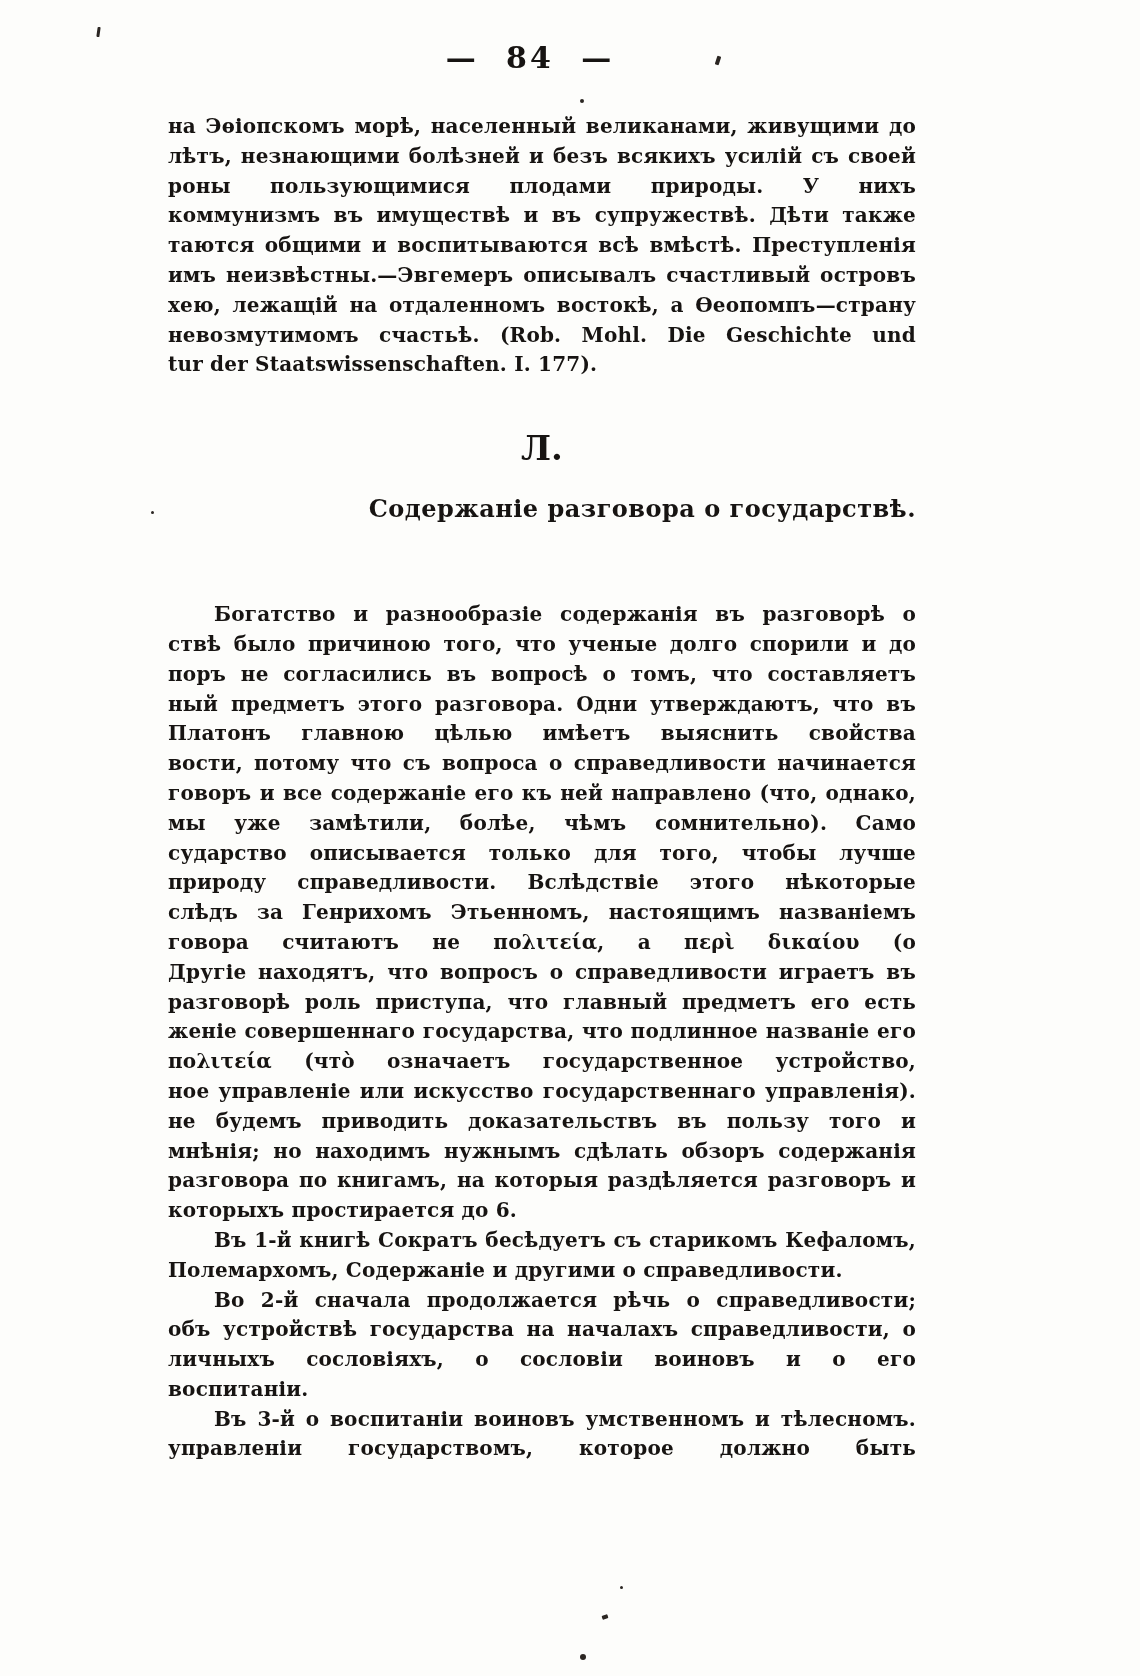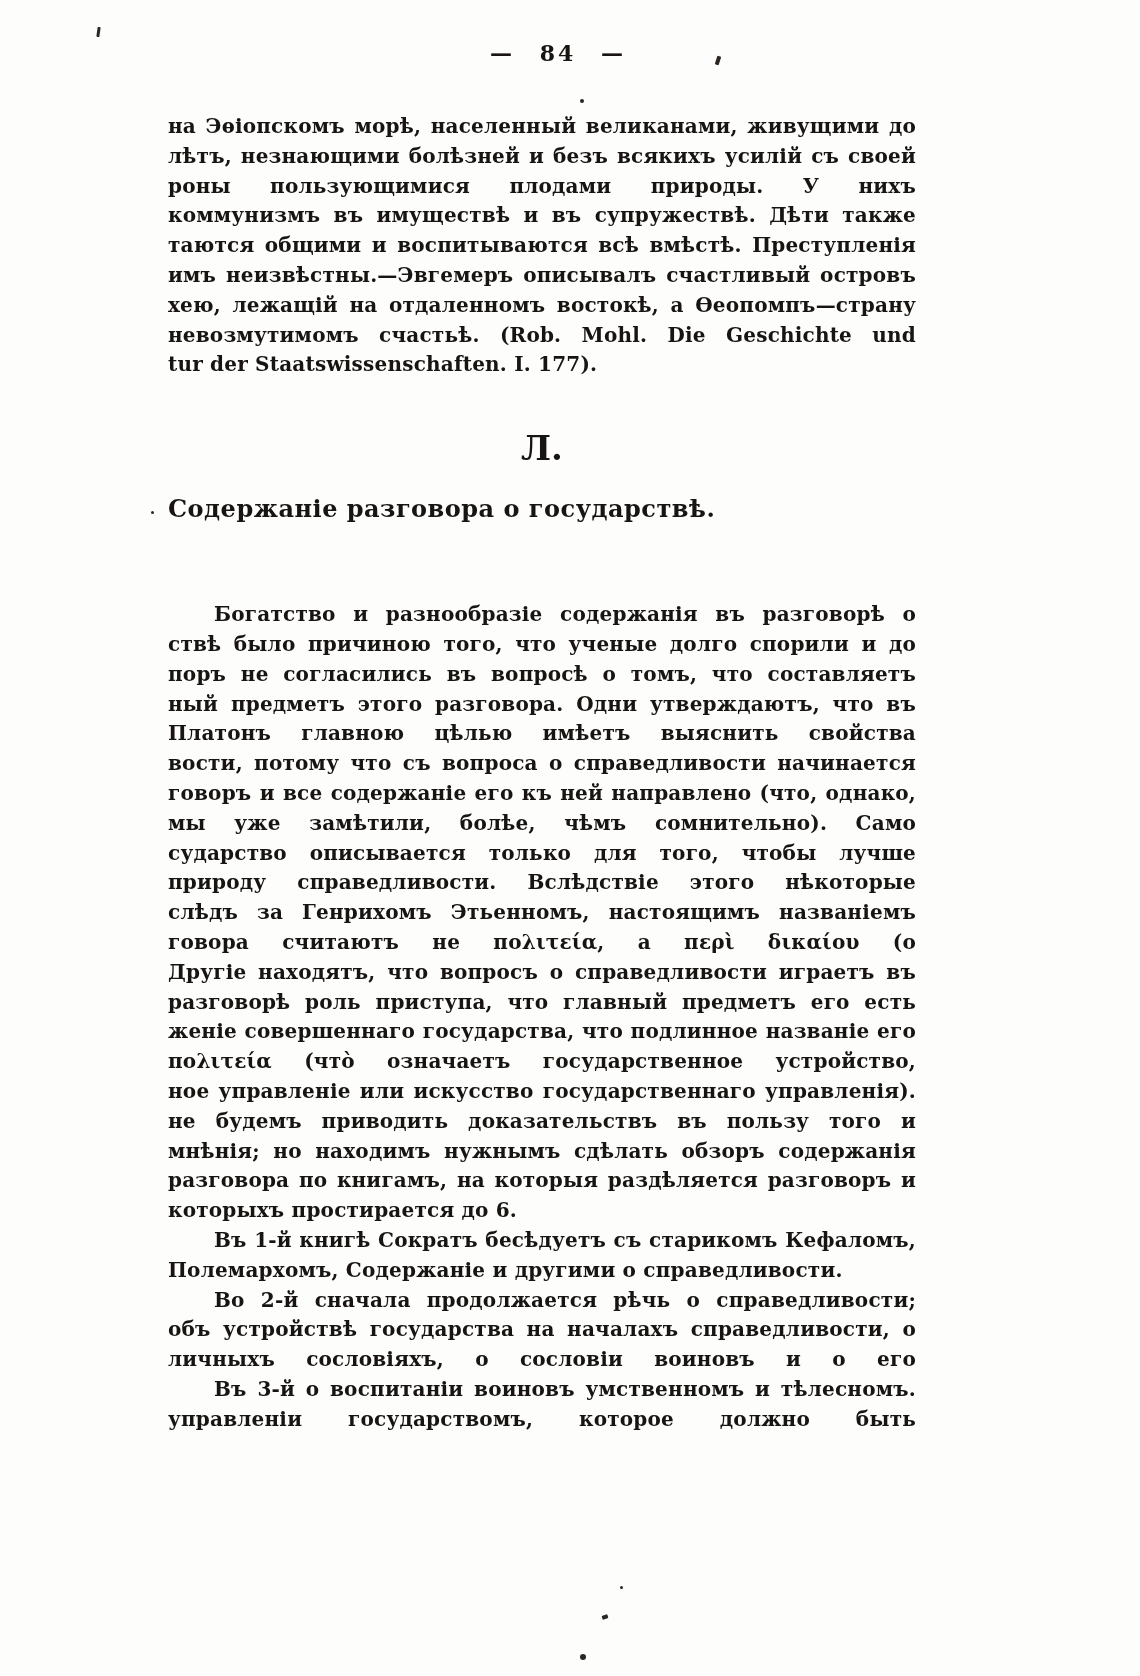--- a/index.html
+++ b/index.html
@@ -6,23 +6,23 @@
   body {
     width: 1140px; height: 1676px;
     background: #fdfdfb;
     position: relative;
     font-family: "DejaVu Serif", "Liberation Serif", serif;
     color: #171412;
     overflow: hidden;
   }
   .page-number {
     position: absolute;
-    left: 184px; top: 40px; width: 748px;
+    left: 156px; top: 40px; width: 748px;
     text-align: center;
-    font-size: 22px;
+    font-size: 30px;
     font-weight: 700;
     letter-spacing: 3px;
     word-spacing: 14px;
   }
   .page-col {
     position: absolute;
     left: 168px; top: 0; width: 748px;
   }
   .para {
     font-size: 20px;
@@ -44,21 +44,21 @@
   .para-intro { margin-top: 112px; }
   .chapter-letter {
     margin-top: 48px;
     text-align: center;
     font-size: 34px;
     font-weight: 700;
     line-height: 40px;
   }
   .chapter-title {
     margin-top: 26px;
-    text-align: left;
+    text-align: right;
     font-size: 24px;
     font-weight: 700;
     line-height: 30px;
     letter-spacing: 0.5px;
   }
   .para-main { margin-top: 76px; }
   .speck {
     position: absolute;
     background: #2b2622;
     border-radius: 50%;
@@ -112,20 +112,21 @@
       <div class="line no-just">которыхъ простирается до 6.</div>
     </section>
   <section class="para indent">
       <div class="line">Въ 1-й книгѣ Сократъ бесѣдуетъ съ старикомъ Кефаломъ,</div>
       <div class="line no-just">Полемархомъ, Содержаніе и другими о справедливости.</div>
     </section>
   <section class="para indent">
       <div class="line">Во 2-й сначала продолжается рѣчь о справедливости; потомъ</div>
       <div class="line">объ устройствѣ государства на началахъ справедливости, о раз-</div>
       <div class="line">личныхъ сословіяхъ, о сословіи воиновъ и о его религіозномъ</div>
+      <div class="line no-just">воспитаніи.</div>
     </section>
   <section class="para indent">
       <div class="line">Въ 3-й о воспитаніи воиновъ умственномъ и тѣлесномъ. Объ</div>
       <div class="line">управленіи государствомъ, которое должно быть предоставлено</div>
     </section>
 
 </div>
 
 <div class="speck tick" style="left:97px;top:27px;width:3px;height:10px;transform:rotate(8deg);"></div>
 <div class="speck tick" style="left:716px;top:56px;width:4px;height:9px;transform:rotate(18deg);"></div>

